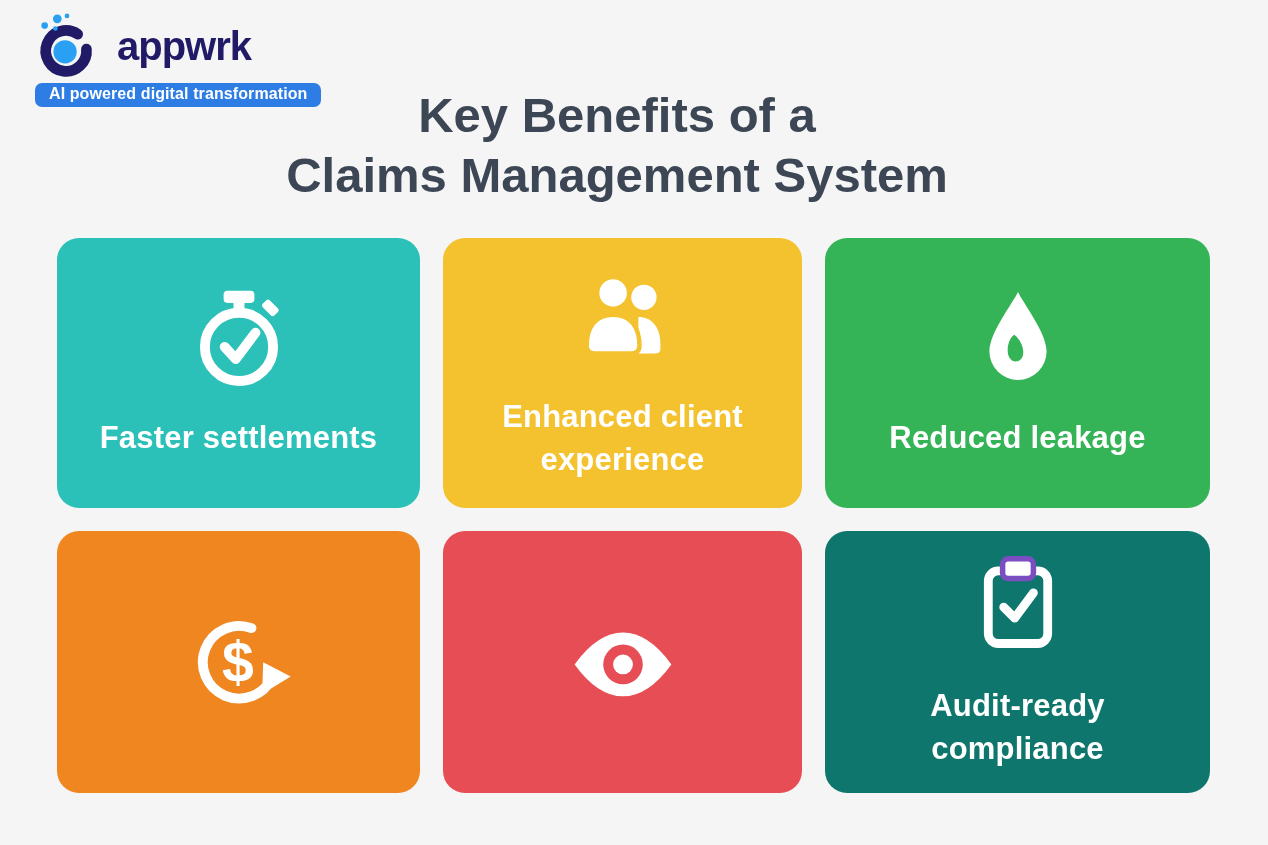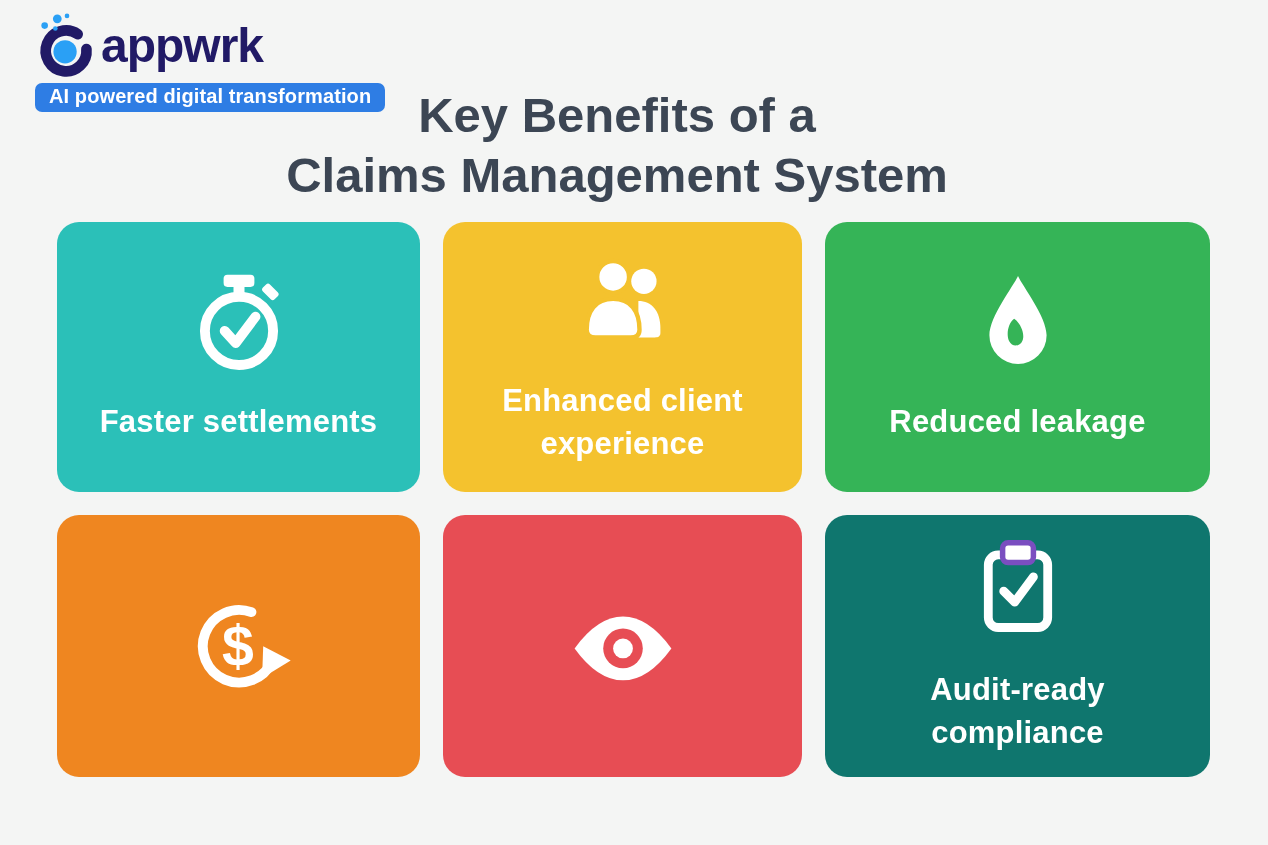--- a/index.html
+++ b/index.html
@@ -8,41 +8,41 @@
     position: relative;
     background: #f4f5f4;
     font-family: "Liberation Sans", sans-serif;
   }
 
   
   .logo { position: absolute; left: 33px; top: 12px; }
   .logo-row { display: flex; align-items: center; }
   .logo-mark { width: 68px; height: 68px; }
   .brand {
-    font-size: 48px; font-weight: 700; color: #211a66;
-    letter-spacing: -1px; margin-left: 0; line-height: 68px;
+    font-size: 40px; font-weight: 700; color: #211a66;
+    letter-spacing: -1px; margin-left: 16px; line-height: 68px;
   }
   .tagline-pill {
     display: inline-block; margin-top: 3px; margin-left: 2px;
     background: #2e7de4; color: #ffffff;
-    font-size: 20px; font-weight: 700; letter-spacing: 0.1px;
+    font-size: 16px; font-weight: 700; letter-spacing: 0.1px;
     padding: 2px 14px 4px 14px; border-radius: 7px;
   }
 
   
   .title {
     position: absolute; top: 86px; left: 0; width: 100%;
     text-align: center; color: #3c4654;
     font-size: 49px; font-weight: 700; line-height: 1.22;
     transform: translateX(-17px);
   }
 
   
   .grid {
-    position: absolute; left: 57px; top: 222px;
+    position: absolute; left: 57px; top: 238px;
     display: grid;
     grid-template-columns: 363px 359px 385px;
     grid-template-rows: 270px 262px;
     column-gap: 23px; row-gap: 23px;
   }
   .card {
     border-radius: 22px;
     display: flex; flex-direction: column;
     align-items: center; justify-content: center;
     gap: 24px; padding: 12px 18px 16px 18px;

